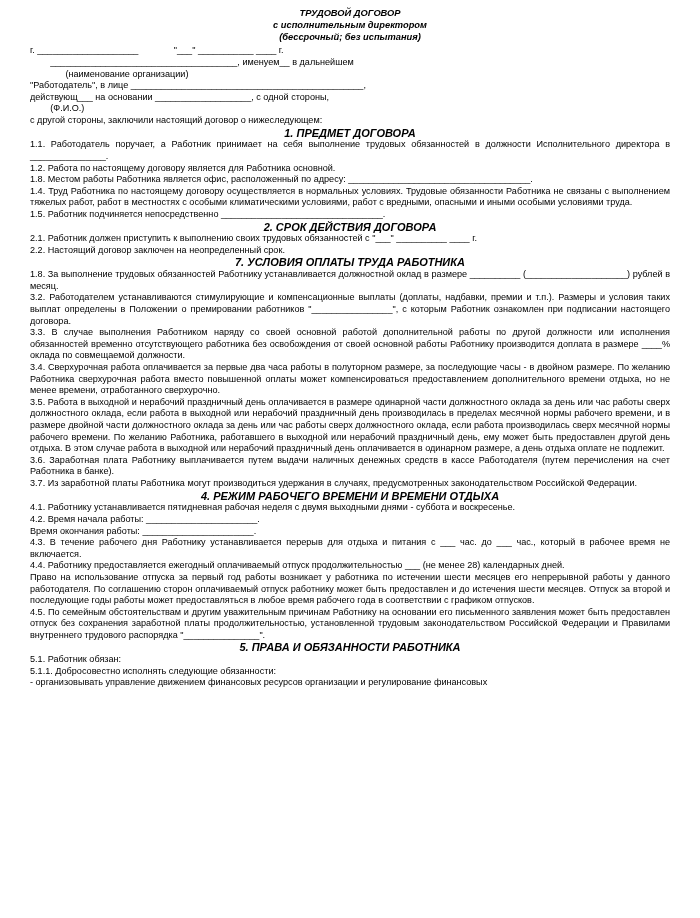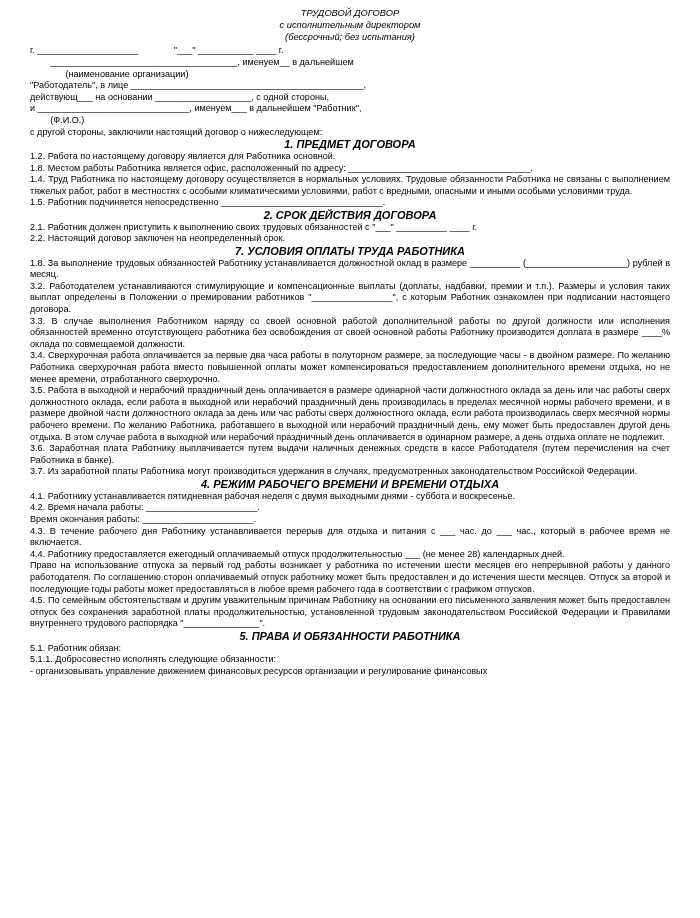--- a/index.html
+++ b/index.html
@@ -16,21 +16,21 @@
     line-height: 11.6px;
   }
   .page {
     width: 700px;
     box-sizing: border-box;
     padding: 8px 30px 0 30px;
   }
   .ttl {
     text-align: center;
     font-style: italic;
-    font-weight: normal;
+    font-weight: bold;
     font-size: 9.3px;
     line-height: 11.8px;
   }
   .sect {
     text-align: center;
     font-style: italic;
     font-weight: bold;
     font-size: 11px;
     line-height: 11.8px;
     margin-top: 1px;
@@ -58,27 +58,27 @@
     <p class="ttl">с исполнительным директором</p>
     <p class="ttl">(бессрочный; без испытания)</p>
   </div>
 
   <div style="margin-top:2px;">
     <p class="nb l">г. ____________________              "___" ___________ ____ г.</p>
     <p class="nb l">        _____________________________________, именуем__ в дальнейшем</p>
     <p class="nb l">              (наименование организации)</p>
     <p class="nb l">"Работодатель", в лице ______________________________________________,</p>
     <p class="nb l">действующ___ на основании ___________________, с одной стороны,</p>
-    <p class="nb l">и ______________________________, именуем___ в дальнейшем "Работник",</p>
     <p class="nb l">        (Ф.И.О.)</p>
     <p class="nb l">с другой стороны, заключили настоящий договор о нижеследующем:</p>
   </div>
 
   <div>
     <p class="sect">1. ПРЕДМЕТ ДОГОВОРА</p>
+    <p class="just">1.1. Работодатель поручает, а Работник принимает на себя выполнение трудовых обязанностей в должности Исполнительного директора в _______________.</p>
     <p class="just">1.2. Работа по настоящему договору является для Работника основной.</p>
     <p class="just">1.8. Местом работы Работника является офис, расположенный по адресу: ____________________________________.</p>
     <p class="just">1.4. Труд Работника по настоящему договору осуществляется в нормальных условиях. Трудовые обязанности Работника не связаны с выполнением тяжелых работ, работ в местностях с особыми климатическими условиями, работ с вредными, опасными и иными особыми условиями труда.</p>
     <p class="just">1.5. Работник подчиняется непосредственно ________________________________.</p>
   </div>
 
   <div>
     <p class="sect">2. СРОК ДЕЙСТВИЯ ДОГОВОРА</p>
     <p class="just">2.1. Работник должен приступить к выполнению своих трудовых обязанностей с "___" __________ ____ г.</p>
     <p class="just">2.2. Настоящий договор заключен на неопределенный срок.</p>

